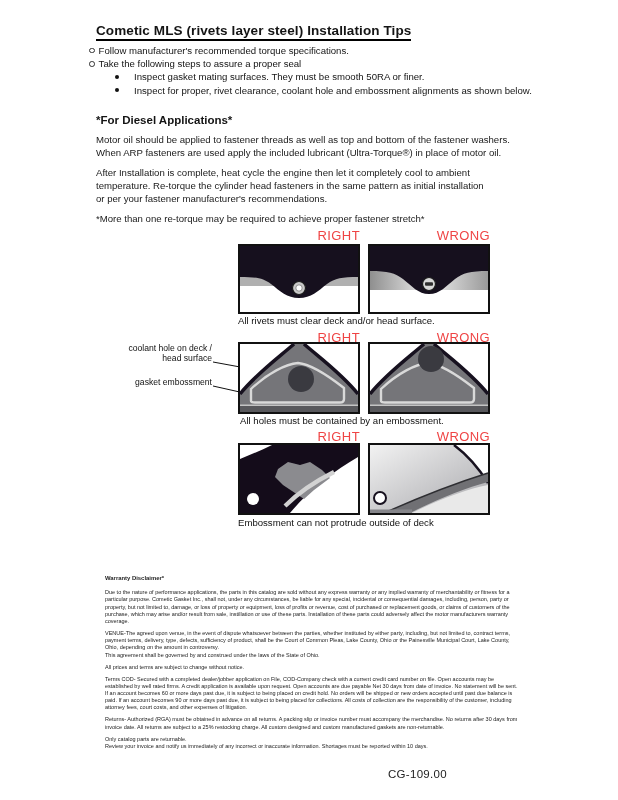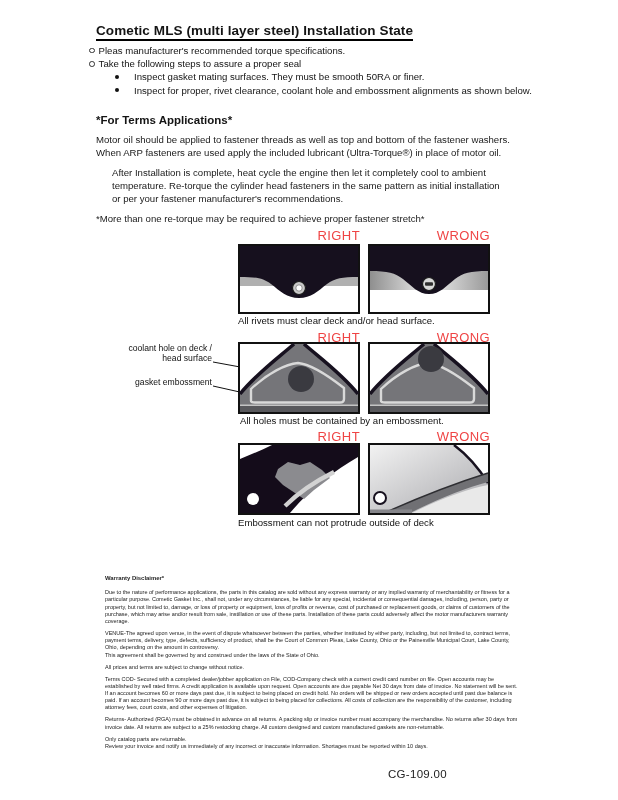--- a/index.html
+++ b/index.html
@@ -13,21 +13,21 @@
   .b-row{display:flex;align-items:baseline;}
   .dot-o{width:3.6px;height:3.6px;border:1px solid #333;border-radius:50%;
          margin-right:4px;flex:none;align-self:center;}
   .dot-f{width:4px;height:4px;background:#111;border-radius:50%;
          margin-right:4px;flex:none;align-self:center;}
   .sub{margin-left:26px;gap:11px;}
 
   .diesel-h{position:absolute;left:96px;top:114px;font-size:11.5px;font-weight:bold;}
   .para{position:absolute;font-size:9.6px;line-height:13.2px;color:#1a1a1a;white-space:nowrap;}
   #para1{left:96px;top:133px;}
-  #para2{left:112px;top:166px;}
+  #para2{left:96px;top:166px;}
   #note{left:96px;top:212px;text-align:center;}
 
   .dlabel{position:absolute;font-size:13px;letter-spacing:.4px;color:#ef4444;
           width:122px;text-align:right;}
   .dbox{position:absolute;width:122px;height:72px;}
   .caption{position:absolute;font-size:9.6px;color:#111;line-height:11px;white-space:nowrap;}
   .ann{position:absolute;font-size:8.6px;line-height:9.8px;text-align:right;color:#111;}
   .ptr{position:absolute;left:110px;top:340px;pointer-events:none;}
 
   .disc{position:absolute;left:105px;top:575px;width:414px;font-size:5.5px;
@@ -36,42 +36,42 @@
   .disc p{margin:0 0 4.8px 0;}
   .disc p.tight{margin-bottom:0;}
 
   .pagenum{position:absolute;left:388px;top:760px;font-size:11.5px;color:#222;letter-spacing:.3px;margin-top:8px;}
 </style>
 </head>
 <body>
 
 <div class="page">
 
-  <div class="title">Cometic MLS (multi layer steel) Installation State</div>
+  <div class="title">Cometic MLS (rivets layer steel) Installation Tips</div>
 
   <div class="bullets">
     <div class="b-row">
       <span class="dot-o"></span>
-      <span>Pleas manufacturer's recommended torque specifications.</span>
+      <span>Follow manufacturer's recommended torque specifications.</span>
     </div>
     <div class="b-row">
       <span class="dot-o"></span>
       <span>Take the following steps to assure a proper seal</span>
     </div>
     <div class="b-row sub">
       <span class="dot-f"></span>
       <span>Inspect gasket mating surfaces.  They must be smooth 50RA or finer.</span>
     </div>
     <div class="b-row sub">
       <span class="dot-f"></span>
       <span>Inspect for proper, rivet clearance, coolant hole and embossment alignments as shown below.</span>
     </div>
   </div>
 
-  <div class="diesel-h">*For Terms Applications*</div>
+  <div class="diesel-h">*For Diesel Applications*</div>
 
   <div class="para" id="para1">
     <div>Motor oil should be applied to fastener threads as well as top and bottom of the fastener washers.</div>
     <div>When ARP fasteners are used apply the included lubricant (Ultra-Torque®) in place of motor oil.</div>
   </div>
 
   <div class="para" id="para2">
     <div>After Installation is complete, heat cycle the engine then let it completely cool to ambient</div>
     <div>temperature. Re-torque the cylinder head fasteners in the same pattern as initial installation</div>
     <div>or per your fastener manufacturer's recommendations.</div>

